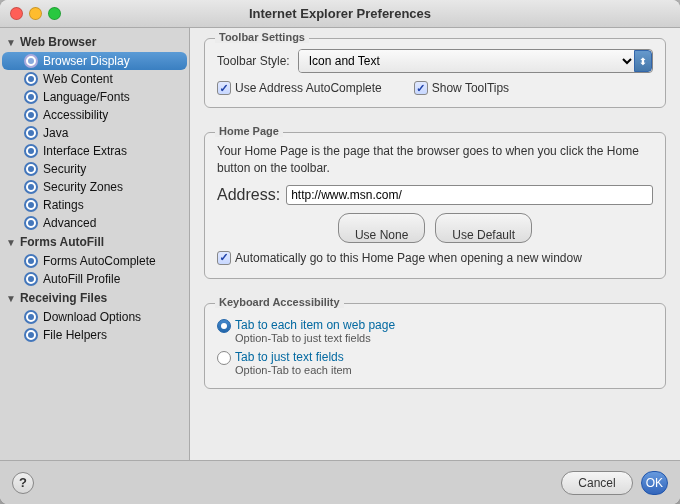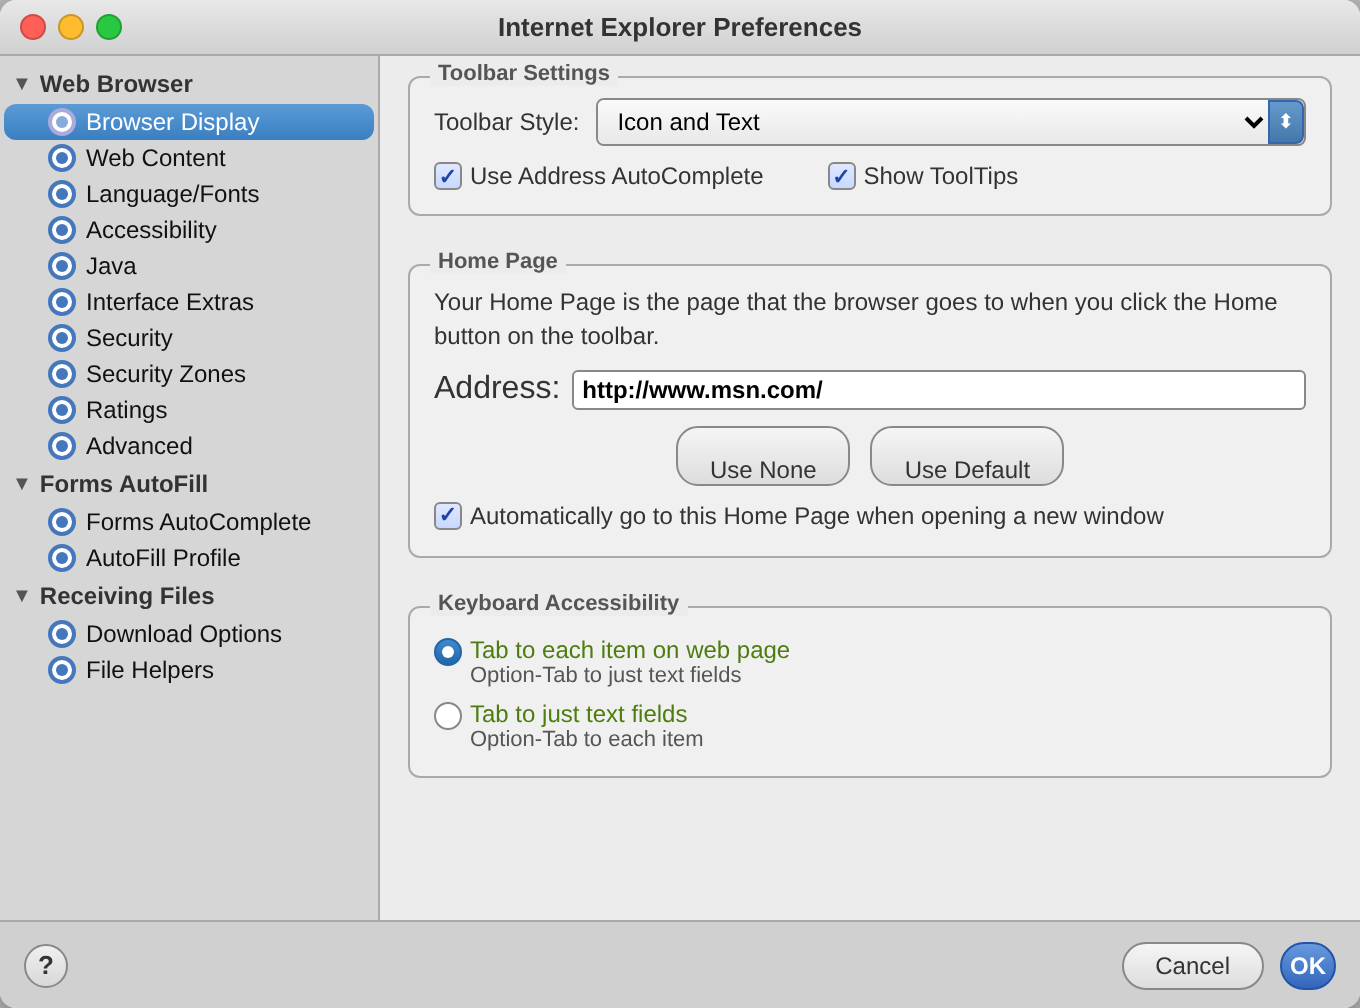--- a/index.html
+++ b/index.html
@@ -239,21 +239,20 @@
     }
     .address-input {
       flex: 1;
       height: 20px;
       font-size: 12px;
       border: 1px solid #888;
       border-radius: 3px;
       background: white;
       padding: 0 4px;
       outline: none;
-      font-weight: bold;
     }
     .buttons-row {
       display: flex;
       gap: 10px;
       justify-content: center;
       margin-bottom: 8px;
     }
     .mac-button {
       height: 22px;
       padding: 14px 16px;
@@ -304,21 +303,21 @@
       height: 6px;
       border-radius: 50%;
       background: white;
     }
     .radio-label-group {
       display: flex;
       flex-direction: column;
     }
     .radio-main {
       font-size: 12px;
-      color: #4d7c0f;
+      color: #0369a1;
       font-weight: 500;
     }
     .radio-sub {
       font-size: 11px;
       color: #555;
     }
     
     .bottom-bar {
       height: 44px;
       background: #d0d0d0;
@@ -359,21 +358,21 @@
     }
     .ok-button {
       height: 24px;
       padding: 0 4px;
       font-size: 12px;
       border: 1px solid #2255aa;
       border-radius: 12px;
       background: linear-gradient(to bottom, #6699dd, #3366bb);
       cursor: pointer;
       color: white;
-      font-weight: bold;
+      font-weight: normal;
     }
     .select-container {
       display: flex;
       flex: 1;
       border: 1px solid #888;
       border-radius: 4px;
       overflow: hidden;
     }
     .select-container select {
       flex: 1;

